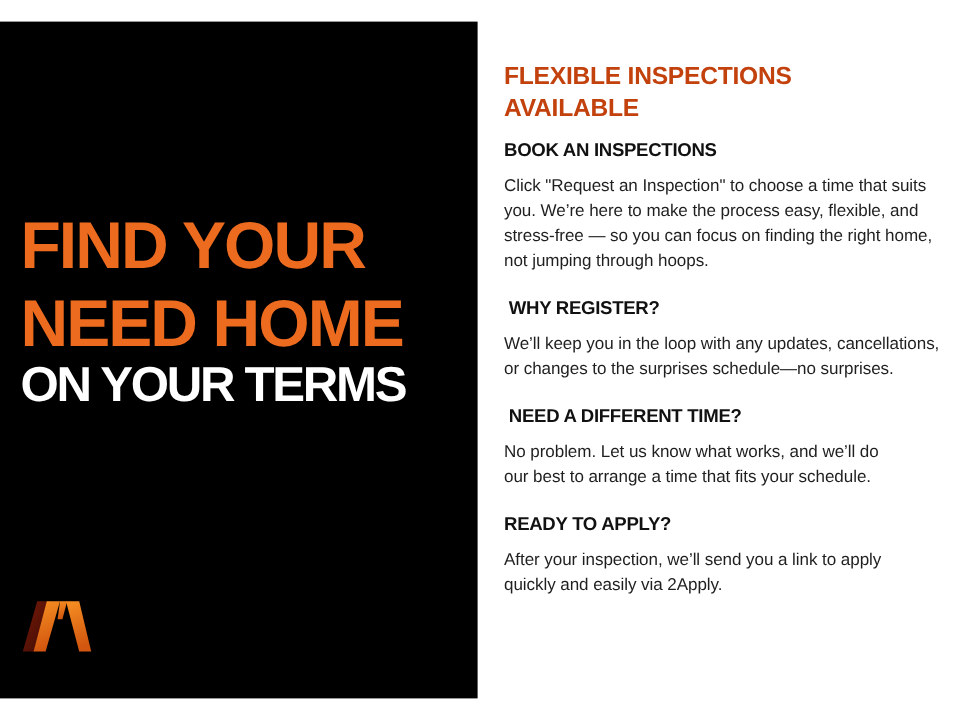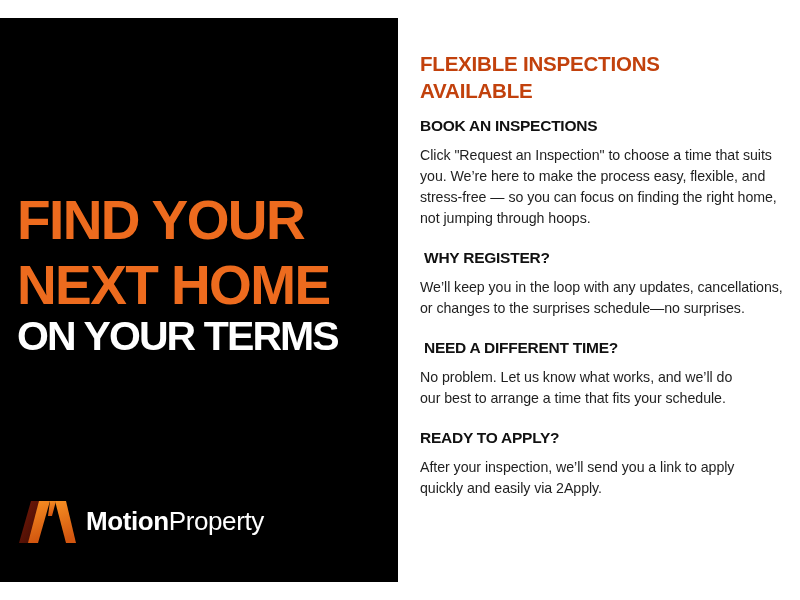--- a/index.html
+++ b/index.html
@@ -22,21 +22,21 @@
     top: 18px;
     width: 398px;
     height: 564px;
     background: #000000;
     overflow: hidden;
   }
 
   #hero-headline {
     position: absolute;
     left: 17px;
-    top: 176px;
+    top: 160px;
     width: 381px;
   }
   .hero-line {
     display: block;
     font-family: "Liberation Sans", sans-serif;
     font-weight: bold;
     letter-spacing: -1.6px;
     line-height: 0.98;
     white-space: nowrap;
   }
@@ -118,21 +118,21 @@
   .section-body.wide { width: 372px; }
   .section-body.narrow { width: 330px; }
 </style>
 </head>
 <body>
 
 <div id="hero-panel">
 
   <div id="hero-headline">
     <span class="hero-line accent l1">FIND YOUR</span>
-    <span class="hero-line accent l2">NEXT HOME</span>
+    <span class="hero-line accent l2">NEED HOME</span>
     <span class="hero-line plain">ON YOUR TERMS</span>
   </div>
 
   <div id="brand-logo">
     <svg id="logo-mark" width="58" height="46" viewBox="0 0 58 46">
       <defs>
         <linearGradient id="gradDark" x1="0" y1="0" x2="1" y2="1">
           <stop offset="0%" stop-color="#7A1A08"></stop>
           <stop offset="100%" stop-color="#3A0B03"></stop>
         </linearGradient>
@@ -143,23 +143,20 @@
       </defs>
 
       <polygon points="12,3 22,3 10,45 0,45" fill="url(#gradDark)"></polygon>
 
       <polygon points="20,3 31,3 19,45 9,45" fill="url(#gradBright)"></polygon>
 
       <polygon points="36,3 47,3 57,45 47,45" fill="url(#gradBright)"></polygon>
 
       <polygon points="31,3 37,3 33,18 29,18" fill="url(#gradBright)"></polygon>
     </svg>
-    <div id="logo-wordmark">
-      <span id="logo-word-primary">Motion</span><span id="logo-word-secondary">Property</span>
-    </div>
   </div>
 
 </div>
 
 <div id="content-column">
 
   <h1 id="content-title">FLEXIBLE INSPECTIONS AVAILABLE</h1>
 
   <div class="content-section">
     <h2 class="section-heading">BOOK AN INSPECTIONS</h2>

